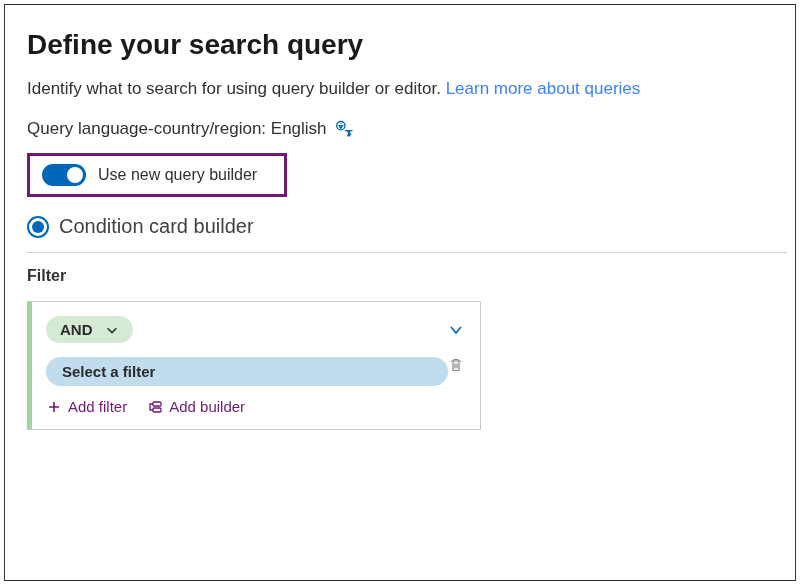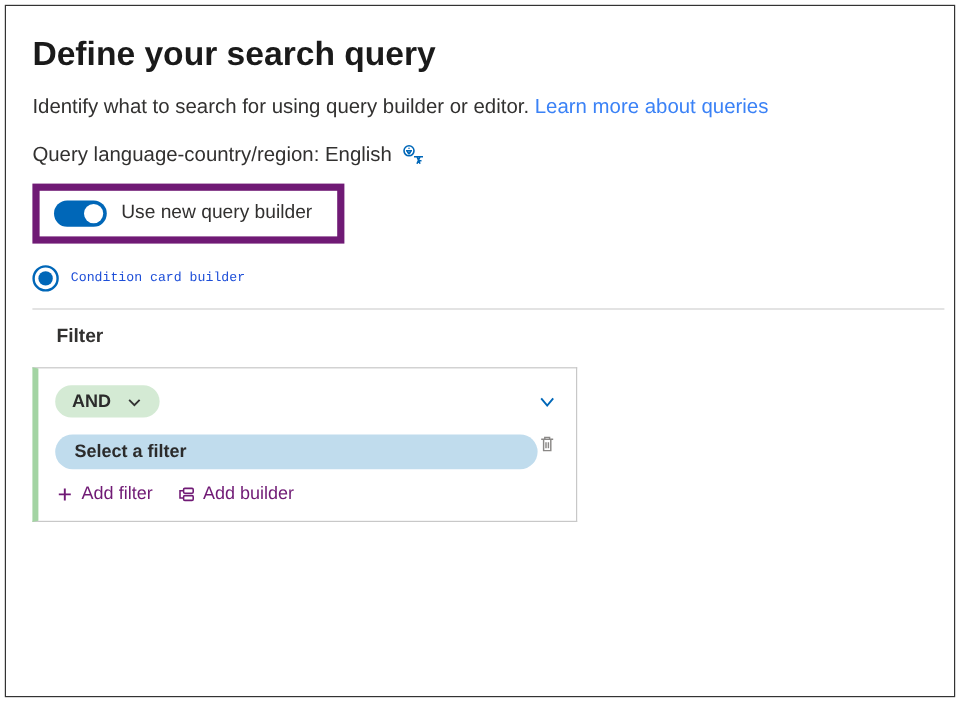--- a/index.html
+++ b/index.html
@@ -41,21 +41,21 @@
       display: flex;
       gap: 8px;
     }
     .translate-icon {
       color: #0067b8;
       width: 20px;
       height: 20px;
       display: inline-flex;
     }
     .highlight-box {
-      border: 6px solid #701a75;
+      border: 3px solid #701a75;
       padding: 8px 12px;
       display: inline-flex;
       align-items: center;
       gap: 12px;
       margin-bottom: 18px;
       width: 260px;
     }
     .toggle {
       width: 44px;
       height: 22px;
@@ -96,36 +96,35 @@
     .radio-circle.selected {
       border: 2px solid #0067b8;
     }
     .radio-dot {
       width: 12px;
       height: 12px;
       border-radius: 50%;
       background: #0067b8;
     }
     .radio-label {
-      font-size: 11px;
-      color: #1d4ed8;
-      font-family: Liberation Mono, monospace;
+      font-size: 20px;
+      color: #404040;
     }
     .divider {
       border: none;
       border-top: 1px solid #d1d1d1;
       margin-top: 6px;
       margin-bottom: 14px;
     }
     .filter-heading {
       font-size: 16px;
       font-weight: 600;
       color: #323130;
       margin-bottom: 16px;
-      margin-left: 20px;
+      margin-left: 0;
     }
     .filter-panel {
       border: 1px solid #c8c8c8;
       border-left: 5px solid #a3d4a3;
       width: 454px;
       padding: 14px 16px 14px 14px;
     }
     .and-row {
       display: flex;
       align-items: center;

